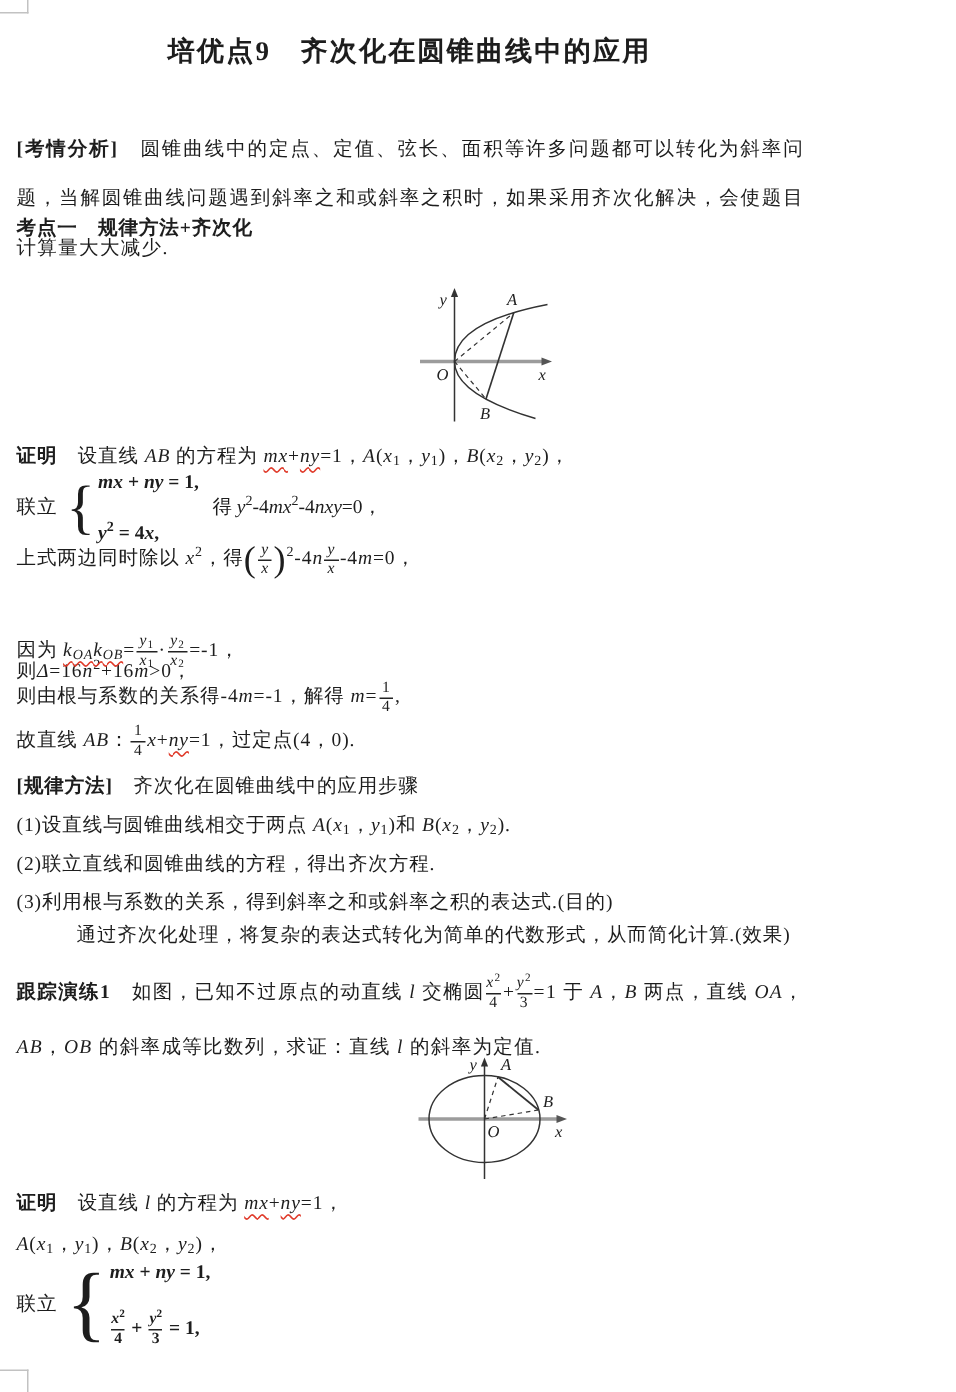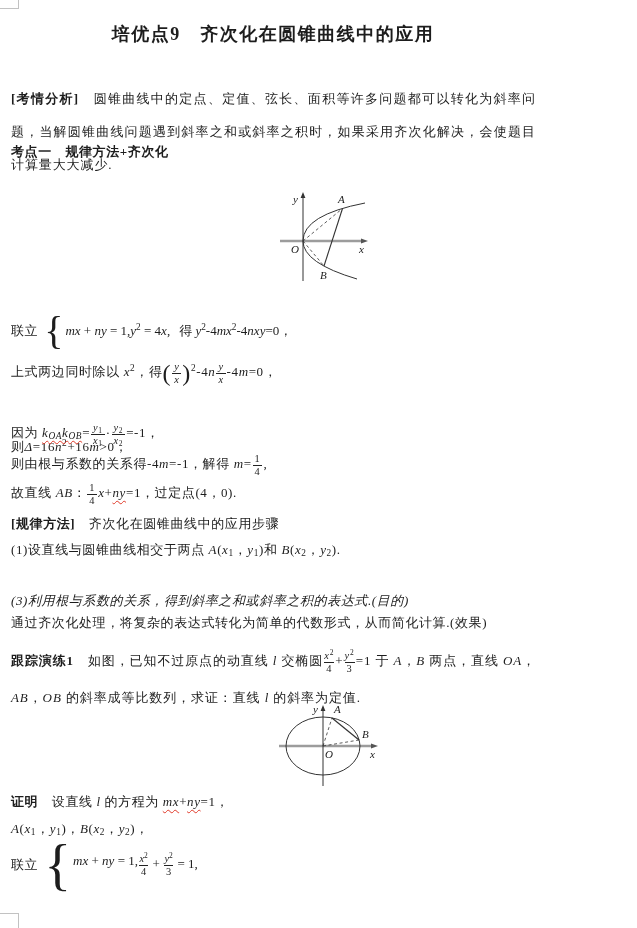--- a/index.html
+++ b/index.html
@@ -19,21 +19,21 @@
       text-decoration-thickness:1px;text-underline-offset:3px;}
   .title{position:absolute;top:22px;left:0;width:100%;text-align:center;
          font-size:18px;font-weight:bold;letter-spacing:1.5px;}
   .just{text-align:justify;letter-spacing:0.9px;}
   .p1{top:82px;line-height:33px;}
   .lh{letter-spacing:0.6px;}
   .sys{display:flex;align-items:center;}
   .brace{font-weight:300;line-height:0.9;margin:0 2px 0 6px;font-family:"Liberation Serif",serif;}
   .b1{font-size:40px;}
   .b2{font-size:56px;}
-  .rows{display:flex;flex-direction:row;row-gap:18px;}
+  .rows{display:flex;flex-direction:column;row-gap:18px;font-weight:bold;}
   .result{margin-left:9px;}
   .mark{position:absolute;border-color:#c2c2c2;border-style:solid;border-width:0;}
   .mk-tl{left:0;top:0;width:18px;height:8px;border-right-width:1px;border-bottom-width:1px;}
   .mk-bl{left:0;top:913px;width:18px;height:14px;border-right-width:1px;border-top-width:1px;}
   svg text{font-family:"Liberation Serif",serif;font-style:italic;font-size:11px;fill:#222;}
   .figure{position:absolute;}
 </style>
 </head>
 <body>
 
@@ -59,20 +59,21 @@
     <line x1="25" y1="50" x2="64.5" y2="17.5" stroke="#333" stroke-width="0.8" stroke-dasharray="3,2.6"></line>
     <line x1="25" y1="50" x2="46" y2="75" stroke="#333" stroke-width="0.8" stroke-dasharray="3,2.6"></line>
     <line x1="64.5" y1="17.5" x2="46" y2="75" stroke="#333" stroke-width="1.1"></line>
     <text x="15" y="12">y</text>
     <text x="81" y="62">x</text>
     <text x="13" y="62">O</text>
     <text x="60" y="12">A</text>
     <text x="42" y="88">B</text>
   </svg>
 
+  <div class="abs lh" style="top:295px;"><span class="bold">证明</span><span>　设直线 <i>AB</i> 的方程为 <span class="wv"><i>mx</i></span>+<span class="wv"><i>ny</i></span>=1，<i>A</i>(<i>x</i><sub>1</sub>，<i>y</i><sub>1</sub>)，<i>B</i>(<i>x</i><sub>2</sub>，<i>y</i><sub>2</sub>)，</span></div>
 
   <div class="abs sys" style="top:313px;">
     <span class="lh">联立</span>
     <span class="brace b1">{</span>
     <span class="rows">
       <span><i>mx</i> + <i>ny</i> = 1,</span>
       <span><i>y</i><sup>2</sup> = 4<i>x</i>,</span>
     </span>
     <span class="result">得 <i>y</i><sup>2</sup>-4<i>mx</i><sup>2</sup>-4<i>nxy</i>=0，</span>
   </div>
@@ -96,22 +97,23 @@
         <span>1</span>
         <span>4</span>
       </span>,</div>
   <div class="abs lh" style="top:482px;">故直线 <i>AB</i>：<span class="fr">
         <span>1</span>
         <span>4</span>
       </span><i>x</i>+<span class="wv"><i>ny</i></span>=1，过定点(4，0).</div>
 
   <div class="abs lh" style="top:515px;"><span class="bold">[规律方法]</span><span>　齐次化在圆锥曲线中的应用步骤</span></div>
   <div class="abs lh" style="top:541px;">(1)设直线与圆锥曲线相交于两点 <i>A</i>(<i>x</i><sub>1</sub>，<i>y</i><sub>1</sub>)和 <i>B</i>(<i>x</i><sub>2</sub>，<i>y</i><sub>2</sub>).</div>
-  <div class="abs lh" style="top:592px;font-style:italic;">(3)利用根与系数的关系，得到斜率之和或斜率之积的表达式.(目的)</div>
-  <div class="abs lh" style="top:614px;">通过齐次化处理，将复杂的表达式转化为简单的代数形式，从而简化计算.(效果)</div>
+  <div class="abs lh" style="top:567px;">(2)联立直线和圆锥曲线的方程，得出齐次方程.</div>
+  <div class="abs lh" style="top:592px;">(3)利用根与系数的关系，得到斜率之和或斜率之积的表达式.(目的)</div>
+  <div class="abs lh" style="top:614px;margin-left:40px;">通过齐次化处理，将复杂的表达式转化为简单的代数形式，从而简化计算.(效果)</div>
 
   <p class="abs just" style="top:642px;line-height:37px;margin:0;"><span class="bold">跟踪演练1</span><span>　如图，已知不过原点的动直线 <i>l</i> 交椭圆<span class="fr">
           <span><i>x</i><sup>2</sup></span>
           <span>4</span>
         </span>+<span class="fr">
           <span><i>y</i><sup>2</sup></span>
           <span>3</span>
         </span>=1 于 <i>A</i>，<i>B</i> 两点，直线 <i>OA</i>，<i>AB</i>，<i>OB</i> 的斜率成等比数列，求证：直线 <i>l</i> 的斜率为定值.</span></p>
 
   <svg class="figure" style="left:278px;top:700px;" width="105" height="88" viewBox="0 0 105 88">

